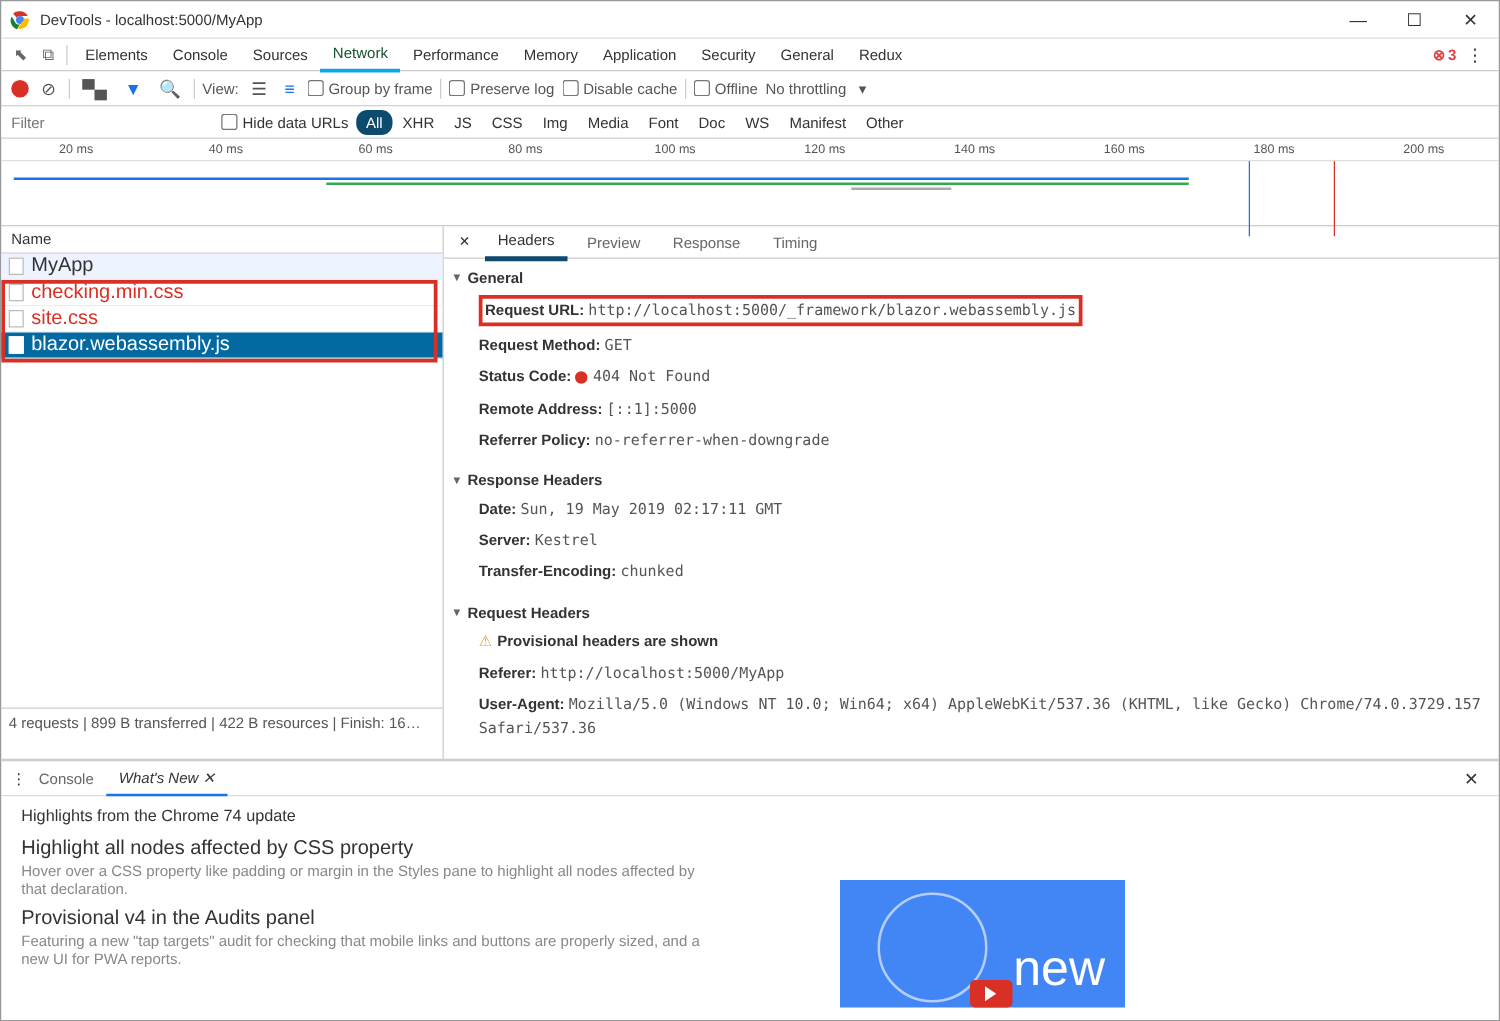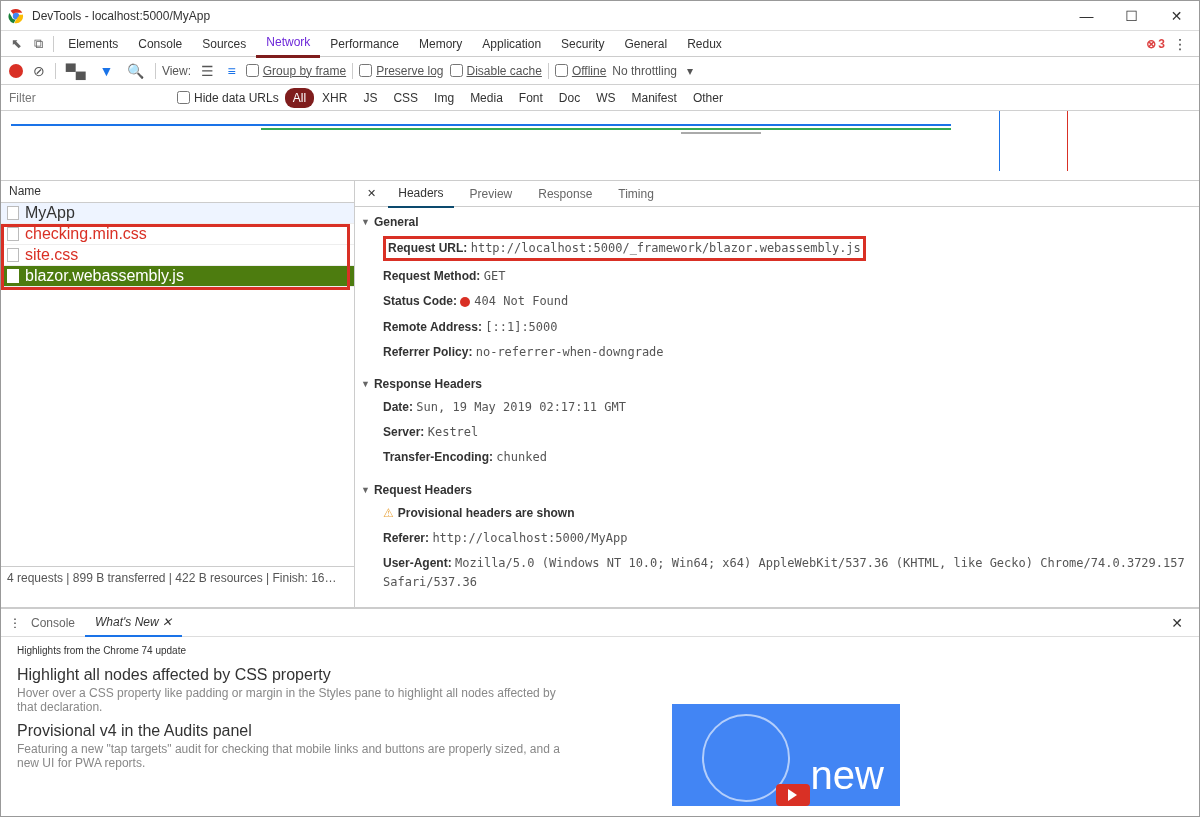--- a/index.html
+++ b/index.html
@@ -6,53 +6,53 @@
 body { background: #fff; font-size: 12px; color: #333; width: 1200px; height: 817px; overflow: hidden; border: 1px solid #999; }
 .titlebar { height: 30px; display: flex; align-items: center; padding-left: 7px; border-bottom: 1px solid #ddd; }
 .titlebar .chrome-logo { width: 16px; height: 16px; margin-right: 8px; }
 .titlebar .title { flex: 1; font-size: 12px; color: #333; }
 .titlebar .win-btns { display: flex; }
 .titlebar .win-btn { width: 45px; height: 30px; display: flex; align-items: center; justify-content: center; font-size: 14px; }
 .topnav { height: 26px; display: flex; align-items: center; border-bottom: 1px solid #ccc; padding: 0 4px; }
 .topnav .navicon { padding: 4px 6px; color: #666; font-size: 13px; }
 .topnav .sep { width: 1px; height: 16px; background: #ccc; margin: 0 4px; }
 .topnav .tab { padding: 6px 10px; font-size: 12px; color: #333; cursor: default; }
-.topnav .tab.active { color: #6d28d9; border-bottom: 3px solid #7f1d1d; }
+.topnav .tab.active { color: #14532d; border-bottom: 3px solid #0ea5e9; }
 .topnav .err { color: #d44; font-weight: bold; display:flex; align-items:center; gap:2px;}
 .topnav .menu-dots { padding: 4px 8px; font-size:14px;}
 .toolbar { height: 28px; display: flex; align-items: center; border-bottom: 1px solid #d0d0d0; padding: 0 8px; gap: 6px; color: #555; }
 .toolbar .rec { width: 14px; height: 14px; background: #d93025; border-radius: 50%; }
 .toolbar .icon { font-size: 14px; padding: 2px 4px; }
 .toolbar .lbl { font-size: 12px; color: #555; }
-.toolbar .chk { display: flex; align-items: center; gap: 4px; text-decoration: underline; }
+.toolbar .chk { display: flex; align-items: center; gap: 4px; }
 .filterbar { height: 26px; display: flex; align-items: center; border-bottom: 1px solid #d0d0d0; }
 .filterbar input.filter { border: none; padding: 4px 8px; font-size: 12px; width: 170px; }
 .filterbar .chk { display: flex; align-items: center; gap: 4px; padding: 0 6px; font-size: 12px; }
 .filterbar .pill { padding: 3px 8px; border-radius: 9px; font-size: 12px; cursor: default; }
-.filterbar .pill.active { background: #7f1d1d; color: #fff; }
+.filterbar .pill.active { background: #0c4a6e; color: #fff; }
 .timeline { height: 70px; border-bottom: 1px solid #ccc; position: relative; }
 .ruler { display: flex; align-items: center; height: 18px; font-size: 10px; color: #555; border-bottom: 1px solid #ddd; }
 .ruler span { flex: 1; text-align: center; }
 .tlbody { position: relative; height: 52px; }
 .tlline { position: absolute; height: 2px; top: 13px; }
 .tlvert { position:absolute; top:0; height:60px; width:1px;}
 .main { display: flex; height: 427px; border-bottom: 1px solid #ccc;}
 .left { width: 354px; border-right: 1px solid #ccc; display:flex; flex-direction:column;}
 .left .hdr { height: 22px; border-bottom: 1px solid #ccc; padding: 3px 8px; font-size: 12px; }
 .left .rows { flex:1; position:relative;}
 .left .row { height: 21px; display: flex; align-items: center; padding-left: 6px; gap: 6px; font-size: 16px; border-bottom: 1px solid #eee; }
 .left .row .fileicon { width: 12px; height: 14px; border: 1px solid #bbb; background:#fff;}
-.left .row.sel { background: #4d7c0f; color: #fff; align-items: center; }
+.left .row.sel { background: #0369a1; color: #fff; align-items: center; }
 .left .redbox { position: absolute; left: 0; right: 4px; border: 3px solid #d93025; pointer-events:none;}
 .left .status { height: 41px; border-top: 1px solid #ccc; padding: 4px 6px; font-size: 12px; color:#555;}
 .right { flex: 1; display: flex; flex-direction: column; }
 .right .tabs { height: 26px; display: flex; align-items: center; border-bottom: 1px solid #ccc; gap: 6px; padding-left:6px;}
 .right .tabs .close { padding: 2px 6px; font-size: 11px; }
 .right .tabs .tab { padding: 6px 10px; font-size: 12px; color: #666; }
-.right .tabs .tab.active { color: #333; border-bottom: 2px solid #0c4a6e; }
+.right .tabs .tab.active { color: #333; border-bottom: 4px solid #0c4a6e; }
 .right .content { flex: 1; overflow: auto; padding: 4px 0; font-size: 12px; }
 .section-hdr { padding: 4px 6px; font-weight: bold; color: #333; display:flex; align-items:center; gap:4px;}
 .section-hdr::before { content:"▼"; font-size:9px; color:#666;}
 .kv { padding: 3px 10px 3px 28px; color: #555; line-height: 1.6; }
 .kv .k { font-weight: bold; color: #333; }
 .mono { font-family: Consolas, monospace; }
 .reqbox { border: 3px solid #d93025; display:inline-block; padding: 0 2px;}
 .statusdot { display:inline-block; width:10px;height:10px;border-radius:50%;background:#d93025;vertical-align:middle;margin-right:4px;}
 .drawer { border-top: 1px solid #ccc; }
 .drawer .dtabs { height: 28px; display: flex; align-items: center; border-bottom: 1px solid #ddd; padding: 0 8px; }
@@ -153,20 +153,32 @@
   <span class="pill">Img</span>
   <span class="pill">Media</span>
   <span class="pill">Font</span>
   <span class="pill">Doc</span>
   <span class="pill">WS</span>
   <span class="pill">Manifest</span>
   <span class="pill">Other</span>
 </div>
 
 <div class="timeline">
+  <div class="ruler">
+    <span>20 ms</span>
+      <span>40 ms</span>
+      <span>60 ms</span>
+      <span>80 ms</span>
+      <span>100 ms</span>
+      <span>120 ms</span>
+      <span>140 ms</span>
+      <span>160 ms</span>
+      <span>180 ms</span>
+      <span>200 ms</span>
+  </div>
   <div class="tlbody">
     <div class="tlline" style="left:10px;width:940px;background:#1a73e8;"></div>
     <div class="tlline" style="left:260px;width:690px;background:#34a853;top:17px;"></div>
     <div class="tlline" style="left:680px;width:80px;background:#aaa;top:21px;"></div>
     <div class="tlvert" style="left:998px;background:#1a73e8;"></div>
     <div class="tlvert" style="left:1066px;background:#d93025;"></div>
   </div>
 </div>
 
 <div class="main">
@@ -230,21 +242,21 @@
 </div>
 
 <div class="drawer">
   <div class="dtabs">
     <span class="menu-dots">⋮</span>
     <span class="tab">Console</span>
     <span class="tab active"><span>What's New</span> ✕</span>
     <span class="dclose">✕</span>
   </div>
   <div class="dcontent">
-    <div style="font-size:10px;margin-bottom:10px;">Highlights from the Chrome 74 update</div>
+    <div style="font-size:13px;margin-bottom:10px;">Highlights from the Chrome 74 update</div>
     <h2>Highlight all nodes affected by CSS property</h2>
     <div class="sub">Hover over a CSS property like padding or margin in the Styles pane to highlight all nodes affected by that declaration.</div>
     <h2>Provisional v4 in the Audits panel</h2>
     <div class="sub">Featuring a new "tap targets" audit for checking that mobile links and buttons are properly sized, and a new UI for PWA reports.</div>
   </div>
   <div class="thumb">
     <div class="circ"></div>
     <div class="play"></div>
     <span>new</span>
   </div>

